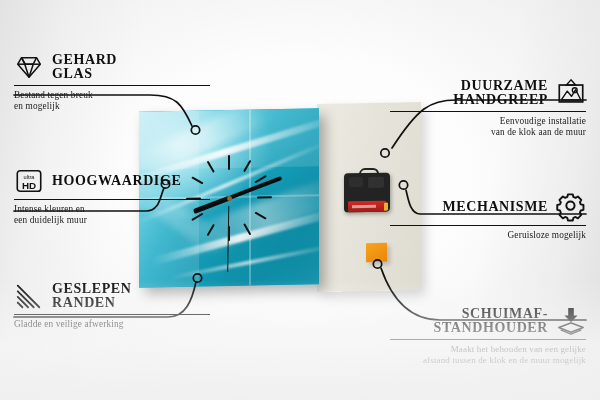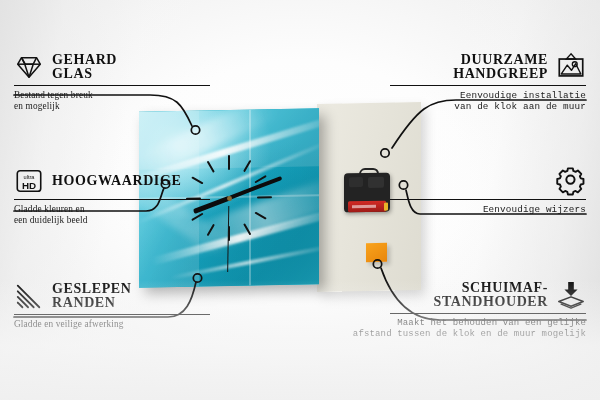--- a/index.html
+++ b/index.html
@@ -29,33 +29,33 @@
   }
   #stage:after{
     content:"";position:absolute;left:0;right:0;bottom:0;height:120px;
     background:linear-gradient(180deg, rgba(255,255,255,0) 0%, rgba(246,246,246,.75) 55%, rgba(240,240,240,.95) 100%);
     pointer-events:none;
   }
 
   
   .feat{position:absolute;width:196px;}
   .feat .head{display:flex;align-items:center;gap:8px;}
-  .feat.right .head{flex-direction:row-reverse;}
+  .feat.right .head{flex-direction:row-reverse;margin-top:26px;}
   .feat .ttl{
     font-size:14px;line-height:14px;letter-spacing:.6px;
     font-weight:700;color:#101010;text-transform:uppercase;
     font-family:"Liberation Serif", serif;
   }
   .feat.right .ttl{text-align:right;}
   .feat .rule{height:1px;background:#111;margin:3px 0 4px 0;}
   .feat .desc{
     font-size:9.3px;line-height:11.4px;color:#1b1b1b;letter-spacing:.15px;
     font-family:"Liberation Serif", serif;
   }
-  .feat.right .desc{text-align:right;font-family:Liberation Mono, monospace;}
+  .feat.right .desc{text-align:right;}
   .ico{width:30px;height:30px;flex:0 0 30px;display:block;}
   .ico svg{display:block;width:30px;height:30px;}
 
   
   #clock{
     position:absolute;left:139px;top:110px;width:180px;height:176px;
     transform:skewY(-1.1deg);
     box-shadow:6px 7px 13px rgba(0,0,0,.30);
     overflow:hidden;
     background:#17b0c8;
@@ -225,22 +225,22 @@
           <rect x="3.5" y="5" width="25" height="22" rx="3" fill="none" stroke="#111" stroke-width="1.7"></rect>
           <text x="16" y="14.2" text-anchor="middle" font-family="Liberation Sans, sans-serif" font-size="6" fill="#111">ultra</text>
           <text x="16" y="24" text-anchor="middle" font-family="Liberation Sans, sans-serif" font-size="10.5" font-weight="bold" fill="#111">HD</text>
         </svg>
       </span>
       <div>
         <div class="ttl">HOOGWAARDIGE</div>
       </div>
     </div>
     <div class="rule"></div>
-    <div class="desc">Gladde kleuren en</div>
-    <div class="desc">een duidelijk beeld</div>
+    <div class="desc">Intense kleuren en</div>
+    <div class="desc">een duidelijk muur</div>
   </div>
 
   <div class="feat left" style="left:14px;top:281px;">
     <div class="head">
       <span class="ico">
         <svg viewBox="0 0 32 32">
             <g stroke="#111" stroke-width="1.9" stroke-linecap="round">
           <line x1="4" y1="5" x2="27" y2="28"></line>
           <line x1="4" y1="11" x2="21" y2="28"></line>
           <line x1="4" y1="17" x2="15" y2="28"></line>
@@ -280,24 +280,25 @@
 
   <div class="feat right" style="left:390px;top:166px;">
     <div class="head">
       <span class="ico">
         <svg viewBox="0 0 32 32">
           <path fill="none" stroke="#111" stroke-width="2.2" stroke-linejoin="round" d="M13.2 4 h5.6 l.7 3.1 2.5 1.05 2.7-1.6 3.95 3.95 -1.6 2.7 1.05 2.5 3.1 .7 v5.6 l-3.1 .7 -1.05 2.5 1.6 2.7 -3.95 3.95 -2.7-1.6 -2.5 1.05 -.7 3.1 h-5.6 l-.7-3.1 -2.5-1.05 -2.7 1.6 -3.95-3.95 1.6-2.7 -1.05-2.5 -3.1-.7 v-5.6 l3.1-.7 1.05-2.5 -1.6-2.7 3.95-3.95 2.7 1.6 2.5-1.05 Z" transform="translate(0.6 -1.2) scale(0.92)"></path>
           <circle cx="15.4" cy="14.5" r="4.4" fill="none" stroke="#111" stroke-width="2.1"></circle>
         </svg>
       </span>
       <div>
-      </div>
-    </div>
-    <div class="rule"></div>
-    <div class="desc">Eenvoudige wijzers</div>
+        <div class="ttl">MECHANISME</div>
+      </div>
+    </div>
+    <div class="rule"></div>
+    <div class="desc">Geruisloze mogelijk</div>
   </div>
 
   <div class="feat right" style="left:390px;top:280px;width:196px;">
     <div class="head">
       <span class="ico">
         <svg viewBox="0 0 32 32">
           <path d="M13 2 h6 v8 h4 l-7 7 -7-7 h4 Z" fill="#111"></path>
           <path d="M16 18 L29 23 L16 28 L3 23 Z" fill="none" stroke="#111" stroke-width="1.7" stroke-linejoin="round"></path>
           <path d="M5 25.5 L16 30 L27 25.5" fill="none" stroke="#111" stroke-width="1.6" stroke-linejoin="round"></path>
         </svg>

